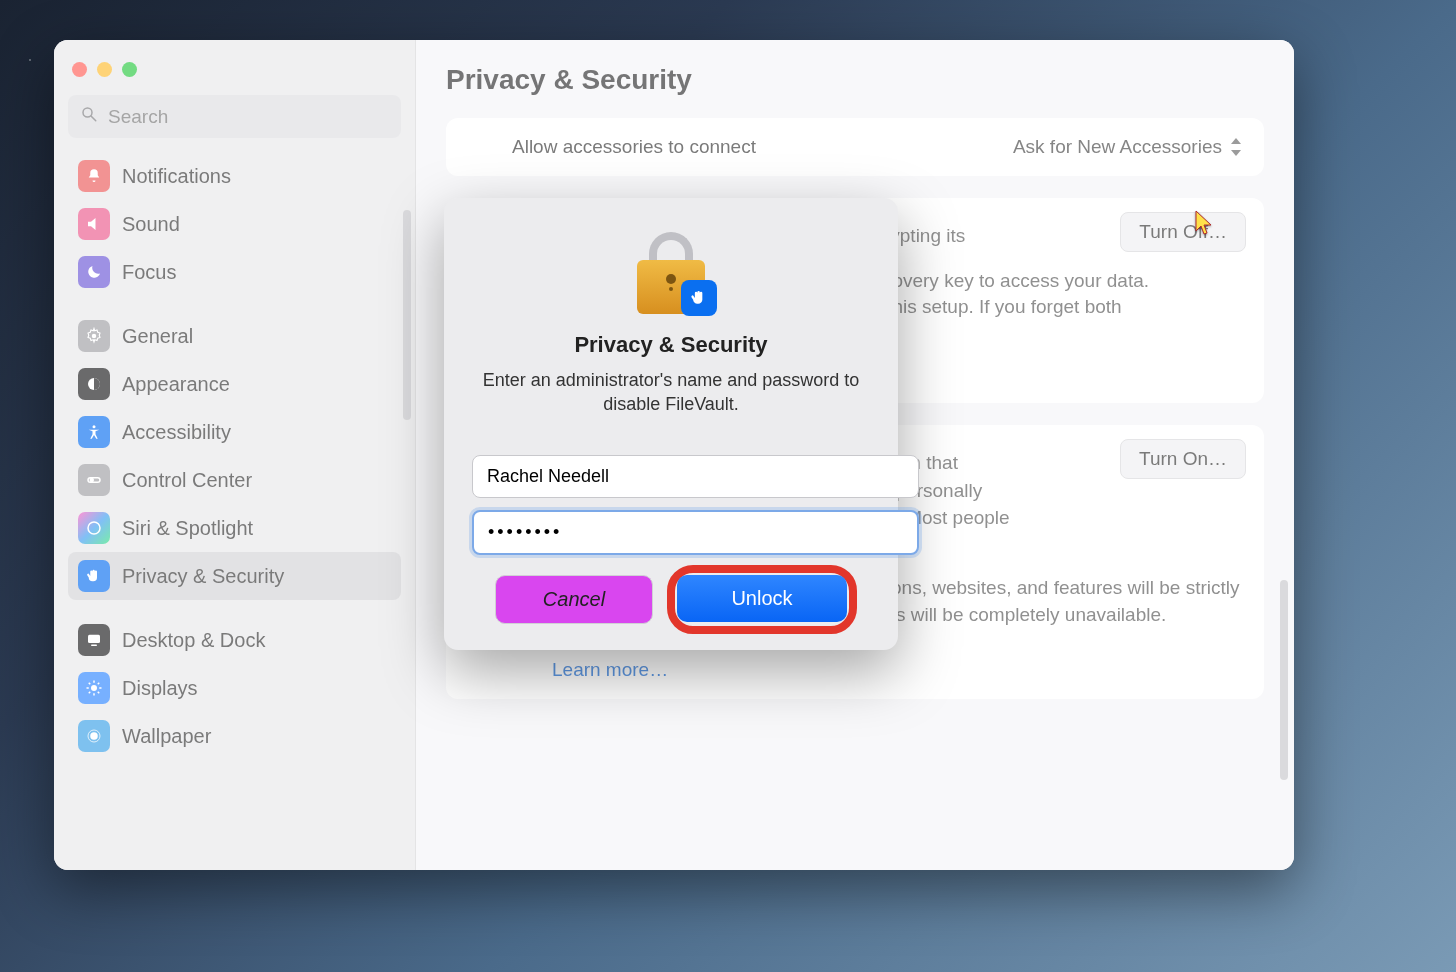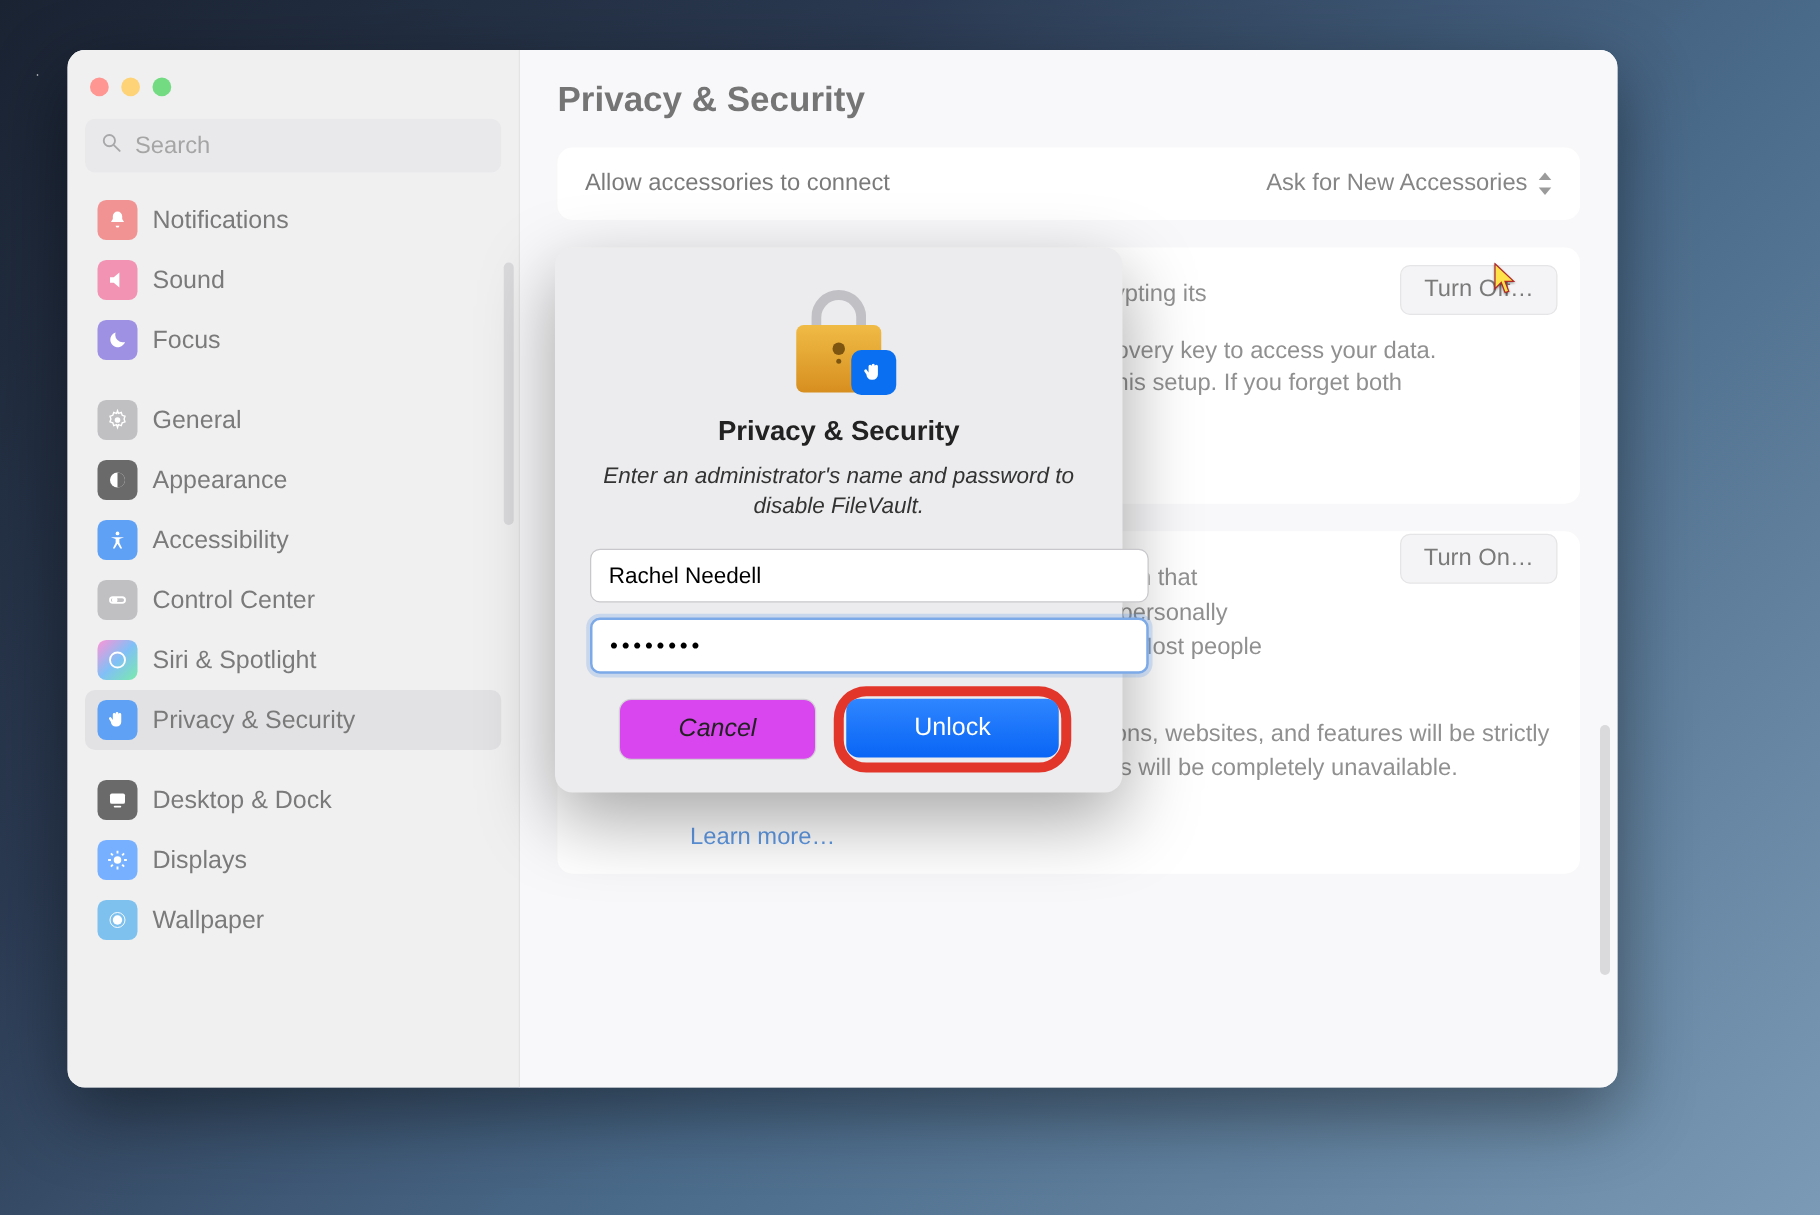--- a/index.html
+++ b/index.html
@@ -129,20 +129,21 @@
   border-radius: 12px;
   padding: 18px 22px;
   margin-bottom: 22px;
   font-size: 19px;
   color: #333;
 }
 .card-row {
   display: flex;
   align-items: center;
   justify-content: space-between;
+  margin-left: 44px;
 }
 .popup-select {
   color: #444;
   font-size: 19px;
   display: flex;
   align-items: center;
   gap: 6px;
 }
 .chev-updown {
   width: 14px; height: 18px; position: relative;
@@ -240,22 +241,21 @@
 .modal h2 {
   font-size: 22px;
   font-weight: 700;
   color:#222;
   margin-bottom: 10px;
 }
 .modal .msg {
   font-size: 18px;
   color:#333;
   line-height:1.35;
-  margin-bottom: 22px;
-  font-style: italic;
+  margin-bottom: 38px;
 }
 .modal input[type=text], .modal input[type=password] {
   width: 447px;
   padding: 10px 14px;
   font-size: 18px;
   border:1px solid #c8c8cc;
   border-radius: 8px;
   background:#fff;
   margin-bottom: 12px;
   text-align:left;
@@ -464,21 +464,21 @@
       <div class="desc" style="margin-left:360px;">by encrypting its</div>
       <div class="sub" style="margin-left:360px;">
         <span>or a recovery key to access your data.</span><br>
         <span>part of this setup. If you forget both</span><br>
         <span>be lost.</span>
       </div>
       <div class="sub2" style="margin-left:360px;">HD".</div>
     </div>
 
     <div class="card lockdown-card" style="position:relative;">
-      <button class="grey-btn" style="position:absolute; right:18px; top:2px;">Turn On…</button>
+      <button class="grey-btn" style="position:absolute; right:18px; top:14px;">Turn On…</button>
       <div class="body" style="margin-left:360px;">
         <span>l protection that</span><br>
         <span>may be personally</span><br>
         <span>erattack. Most people</span><br>
         <span>ture.</span>
       </div>
       <div class="body2" style="margin-left:360px; text-indent:0;">
         <span style="display:block; margin-left:-276px;">not function as it typically does. Applications, websites, and features will be strictly limited for security, and some experiences will be completely unavailable.</span>
       </div>
       <span class="learn-more" style="margin-left:84px;margin-top:30px;">Learn more…</span>

